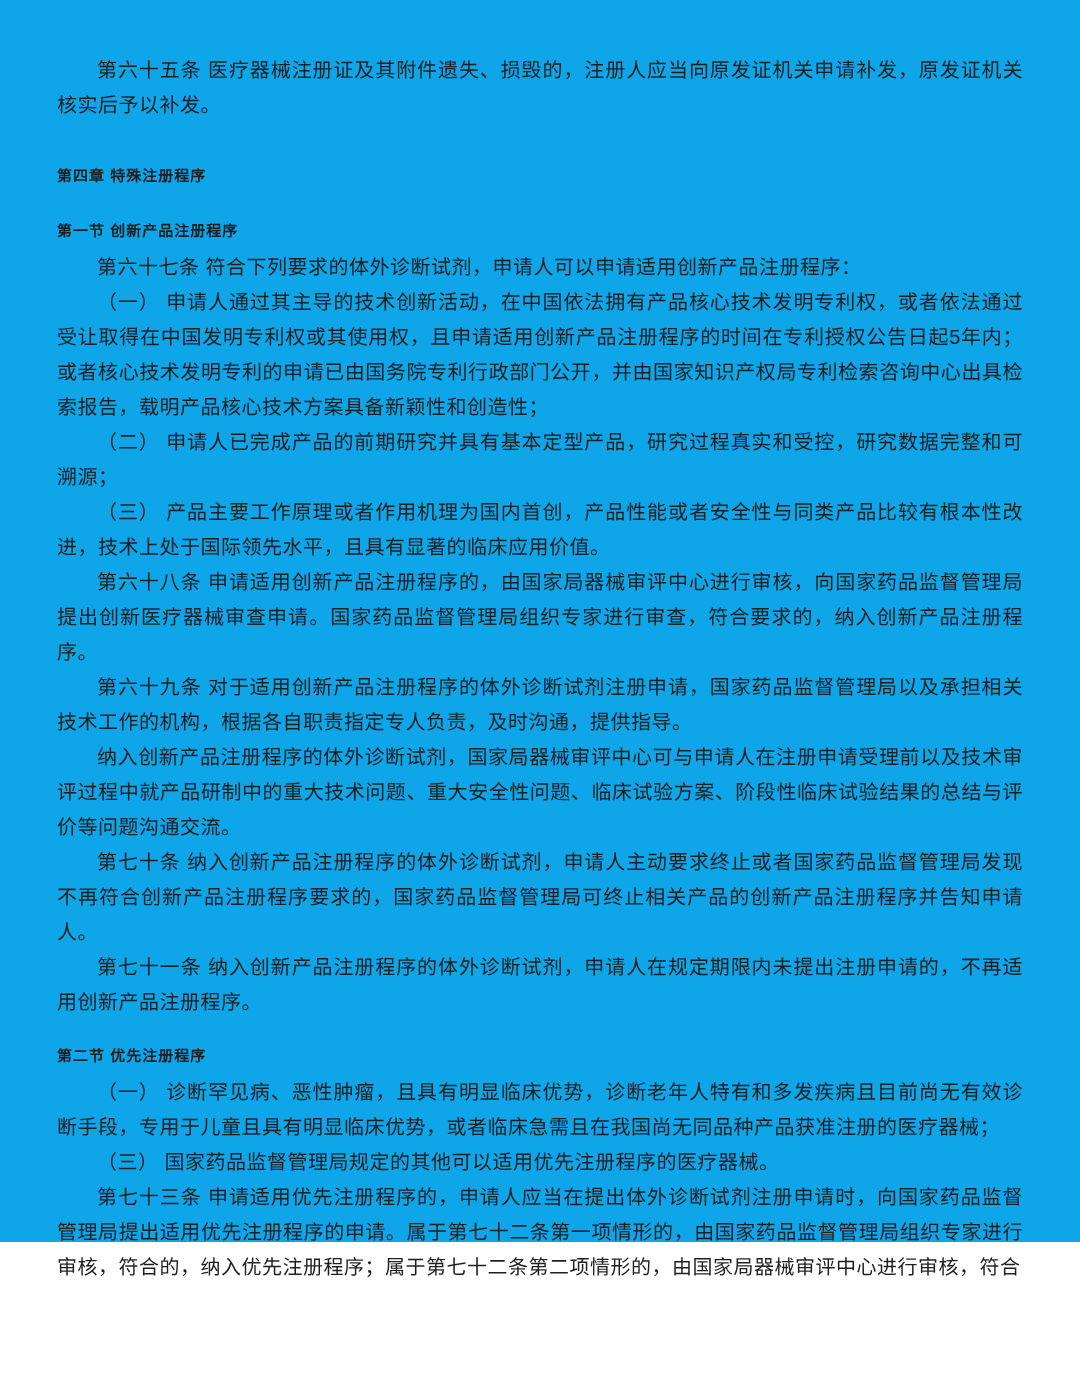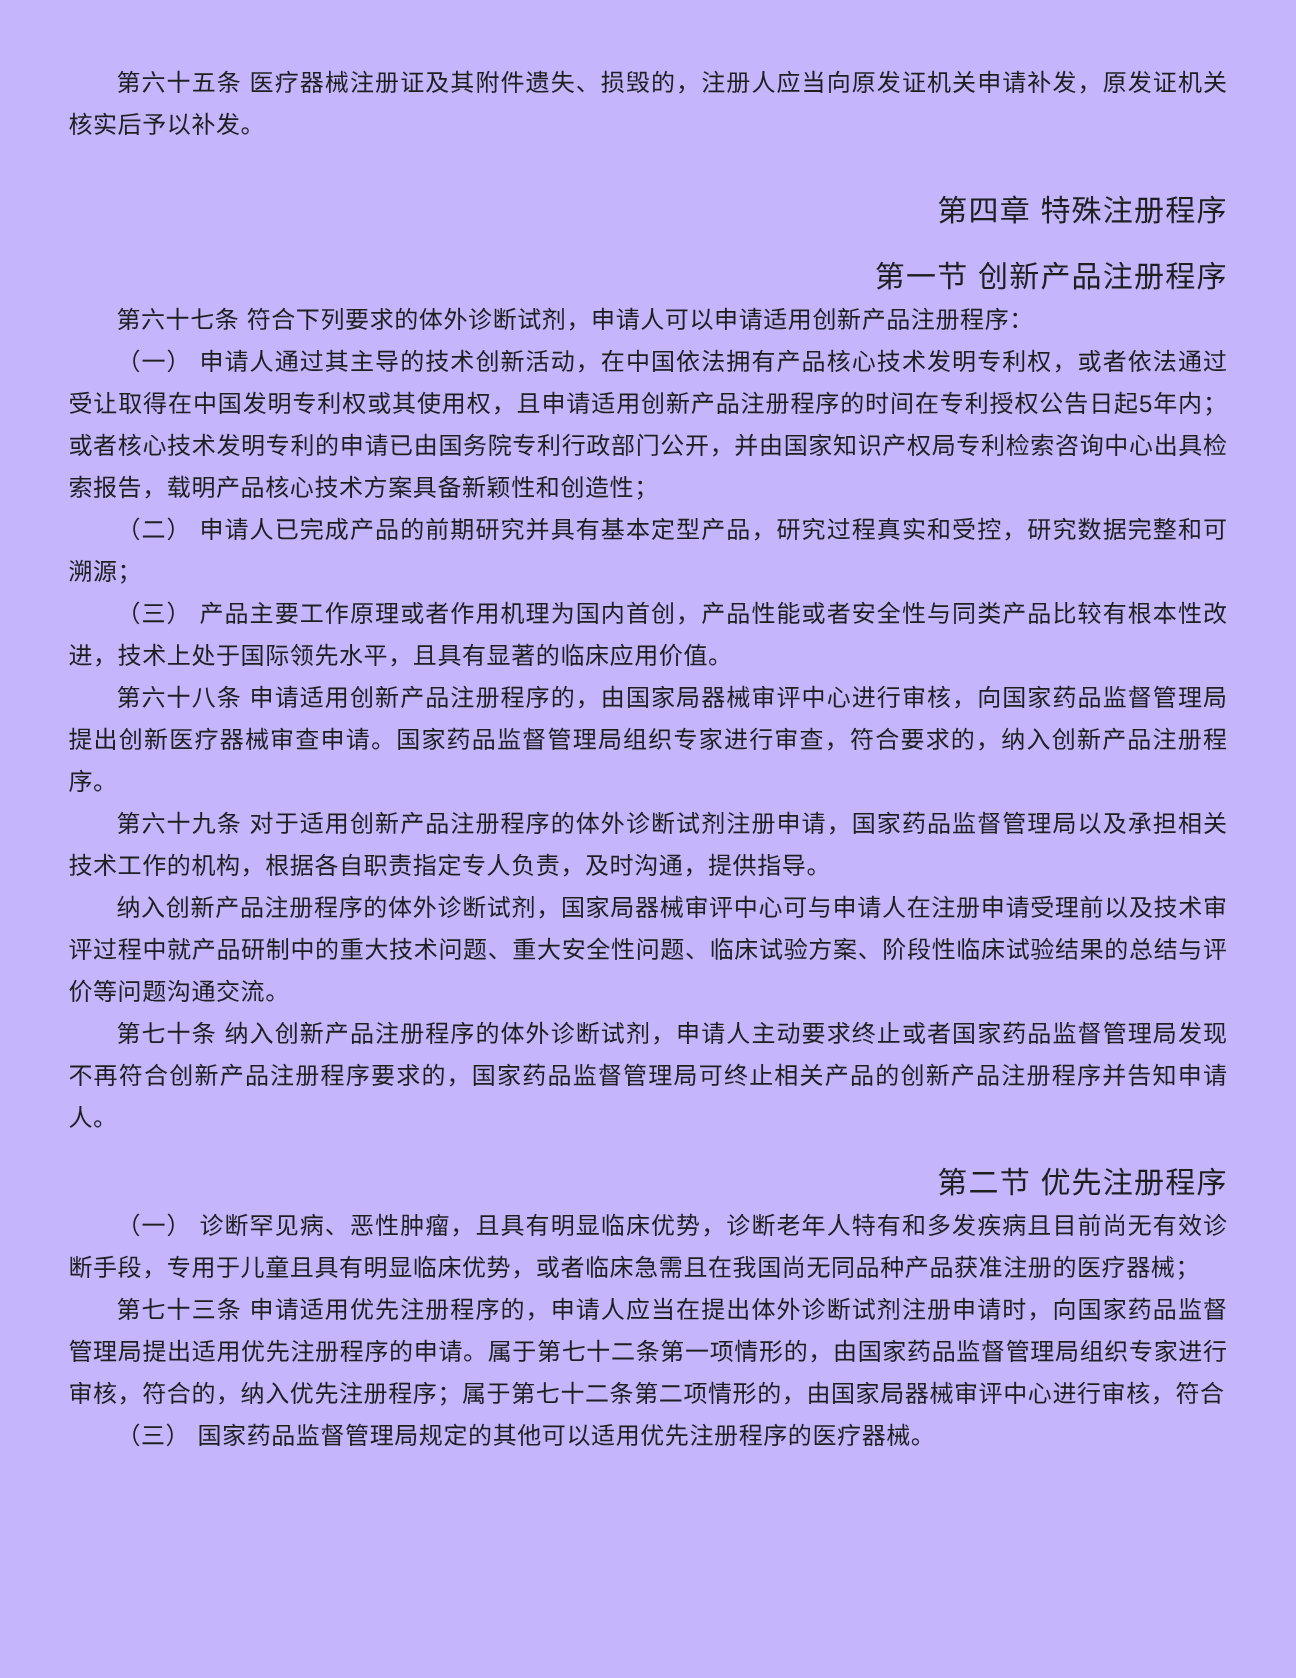--- a/index.html
+++ b/index.html
@@ -10,39 +10,39 @@
   body {
     width: 1080px;
     height: 1398px;
     overflow: hidden;
     font-family: "Liberation Sans", sans-serif;
     color: #1f1f1f;
   }
   .page {
     box-sizing: border-box;
     width: 1080px;
-    height: 1398px;
+    height: 1242px;
     padding: 53px 57px 0 57px;
-    background: #c4b5fd;
+    background: #0ea5e9;
   }
   .para {
     margin: 0;
     font-size: 20px;
     line-height: 35px;
     text-align: justify;
     text-indent: 2em;
     word-break: break-all;
     letter-spacing: 0.5px;
   }
   .heading {
     margin: 0;
-    font-size: 25px;
+    font-size: 15px;
     line-height: 38px;
-    font-weight: 400;
-    text-align: right;
+    font-weight: 700;
+    text-align: left;
     text-indent: 0;
     letter-spacing: 1px;
   }
   .chapter-heading {
     margin-top: 34px;
   }
   .section-heading {
     margin-top: 17px;
   }
 </style>
@@ -54,17 +54,18 @@
   <p class="heading chapter-heading">第四章 特殊注册程序</p>
   <p class="heading section-heading">第一节 创新产品注册程序</p>
   <p class="para">第六十七条 符合下列要求的体外诊断试剂，申请人可以申请适用创新产品注册程序：</p>
   <p class="para">（一） 申请人通过其主导的技术创新活动，在中国依法拥有产品核心技术发明专利权，或者依法通过受让取得在中国发明专利权或其使用权，且申请适用创新产品注册程序的时间在专利授权公告日起5年内；或者核心技术发明专利的申请已由国务院专利行政部门公开，并由国家知识产权局专利检索咨询中心出具检索报告，载明产品核心技术方案具备新颖性和创造性；</p>
   <p class="para">（二） 申请人已完成产品的前期研究并具有基本定型产品，研究过程真实和受控，研究数据完整和可溯源；</p>
   <p class="para">（三） 产品主要工作原理或者作用机理为国内首创，产品性能或者安全性与同类产品比较有根本性改进，技术上处于国际领先水平，且具有显著的临床应用价值。</p>
   <p class="para">第六十八条 申请适用创新产品注册程序的，由国家局器械审评中心进行审核，向国家药品监督管理局提出创新医疗器械审查申请。国家药品监督管理局组织专家进行审查，符合要求的，纳入创新产品注册程序。</p>
   <p class="para">第六十九条 对于适用创新产品注册程序的体外诊断试剂注册申请，国家药品监督管理局以及承担相关技术工作的机构，根据各自职责指定专人负责，及时沟通，提供指导。</p>
   <p class="para">纳入创新产品注册程序的体外诊断试剂，国家局器械审评中心可与申请人在注册申请受理前以及技术审评过程中就产品研制中的重大技术问题、重大安全性问题、临床试验方案、阶段性临床试验结果的总结与评价等问题沟通交流。</p>
   <p class="para">第七十条 纳入创新产品注册程序的体外诊断试剂，申请人主动要求终止或者国家药品监督管理局发现不再符合创新产品注册程序要求的，国家药品监督管理局可终止相关产品的创新产品注册程序并告知申请人。</p>
+  <p class="para">第七十一条 纳入创新产品注册程序的体外诊断试剂，申请人在规定期限内未提出注册申请的，不再适用创新产品注册程序。</p>
   <p class="heading section-heading">第二节 优先注册程序</p>
   <p class="para">（一） 诊断罕见病、恶性肿瘤，且具有明显临床优势，诊断老年人特有和多发疾病且目前尚无有效诊断手段，专用于儿童且具有明显临床优势，或者临床急需且在我国尚无同品种产品获准注册的医疗器械；</p>
+  <p class="para">（三） 国家药品监督管理局规定的其他可以适用优先注册程序的医疗器械。</p>
   <p class="para">第七十三条 申请适用优先注册程序的，申请人应当在提出体外诊断试剂注册申请时，向国家药品监督管理局提出适用优先注册程序的申请。属于第七十二条第一项情形的，由国家药品监督管理局组织专家进行审核，符合的，纳入优先注册程序；属于第七十二条第二项情形的，由国家局器械审评中心进行审核，符合</p>
-  <p class="para">（三） 国家药品监督管理局规定的其他可以适用优先注册程序的医疗器械。</p>
 </div>
 
 </body></html>

